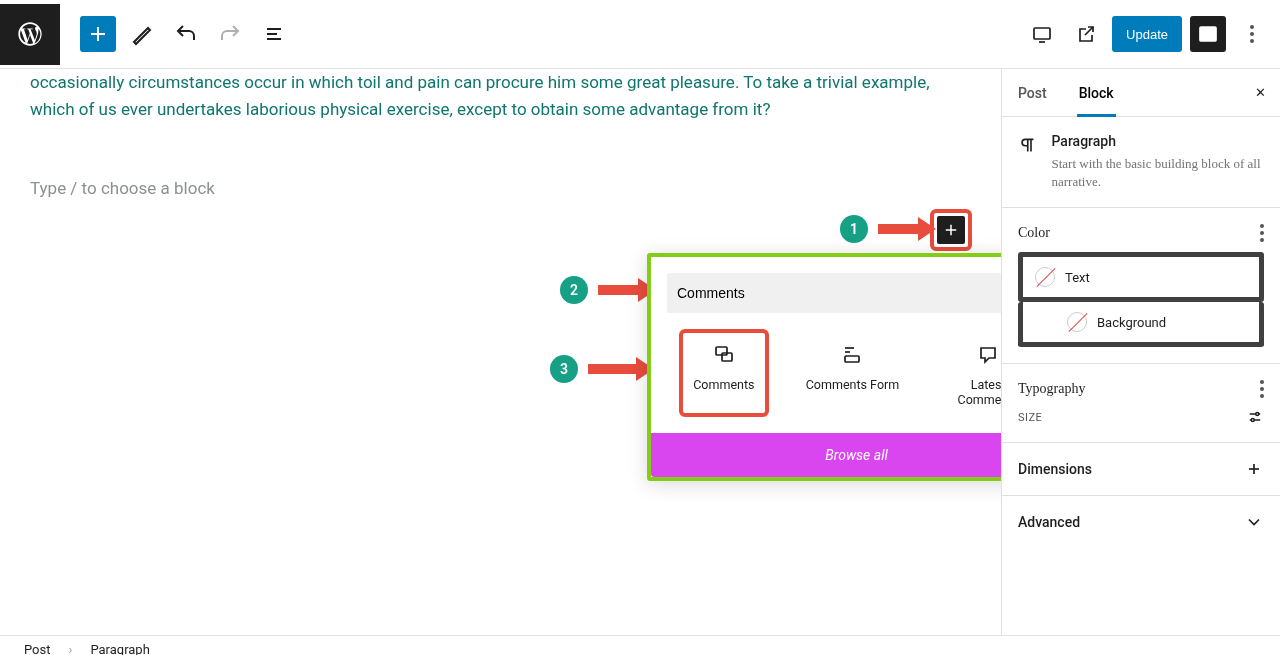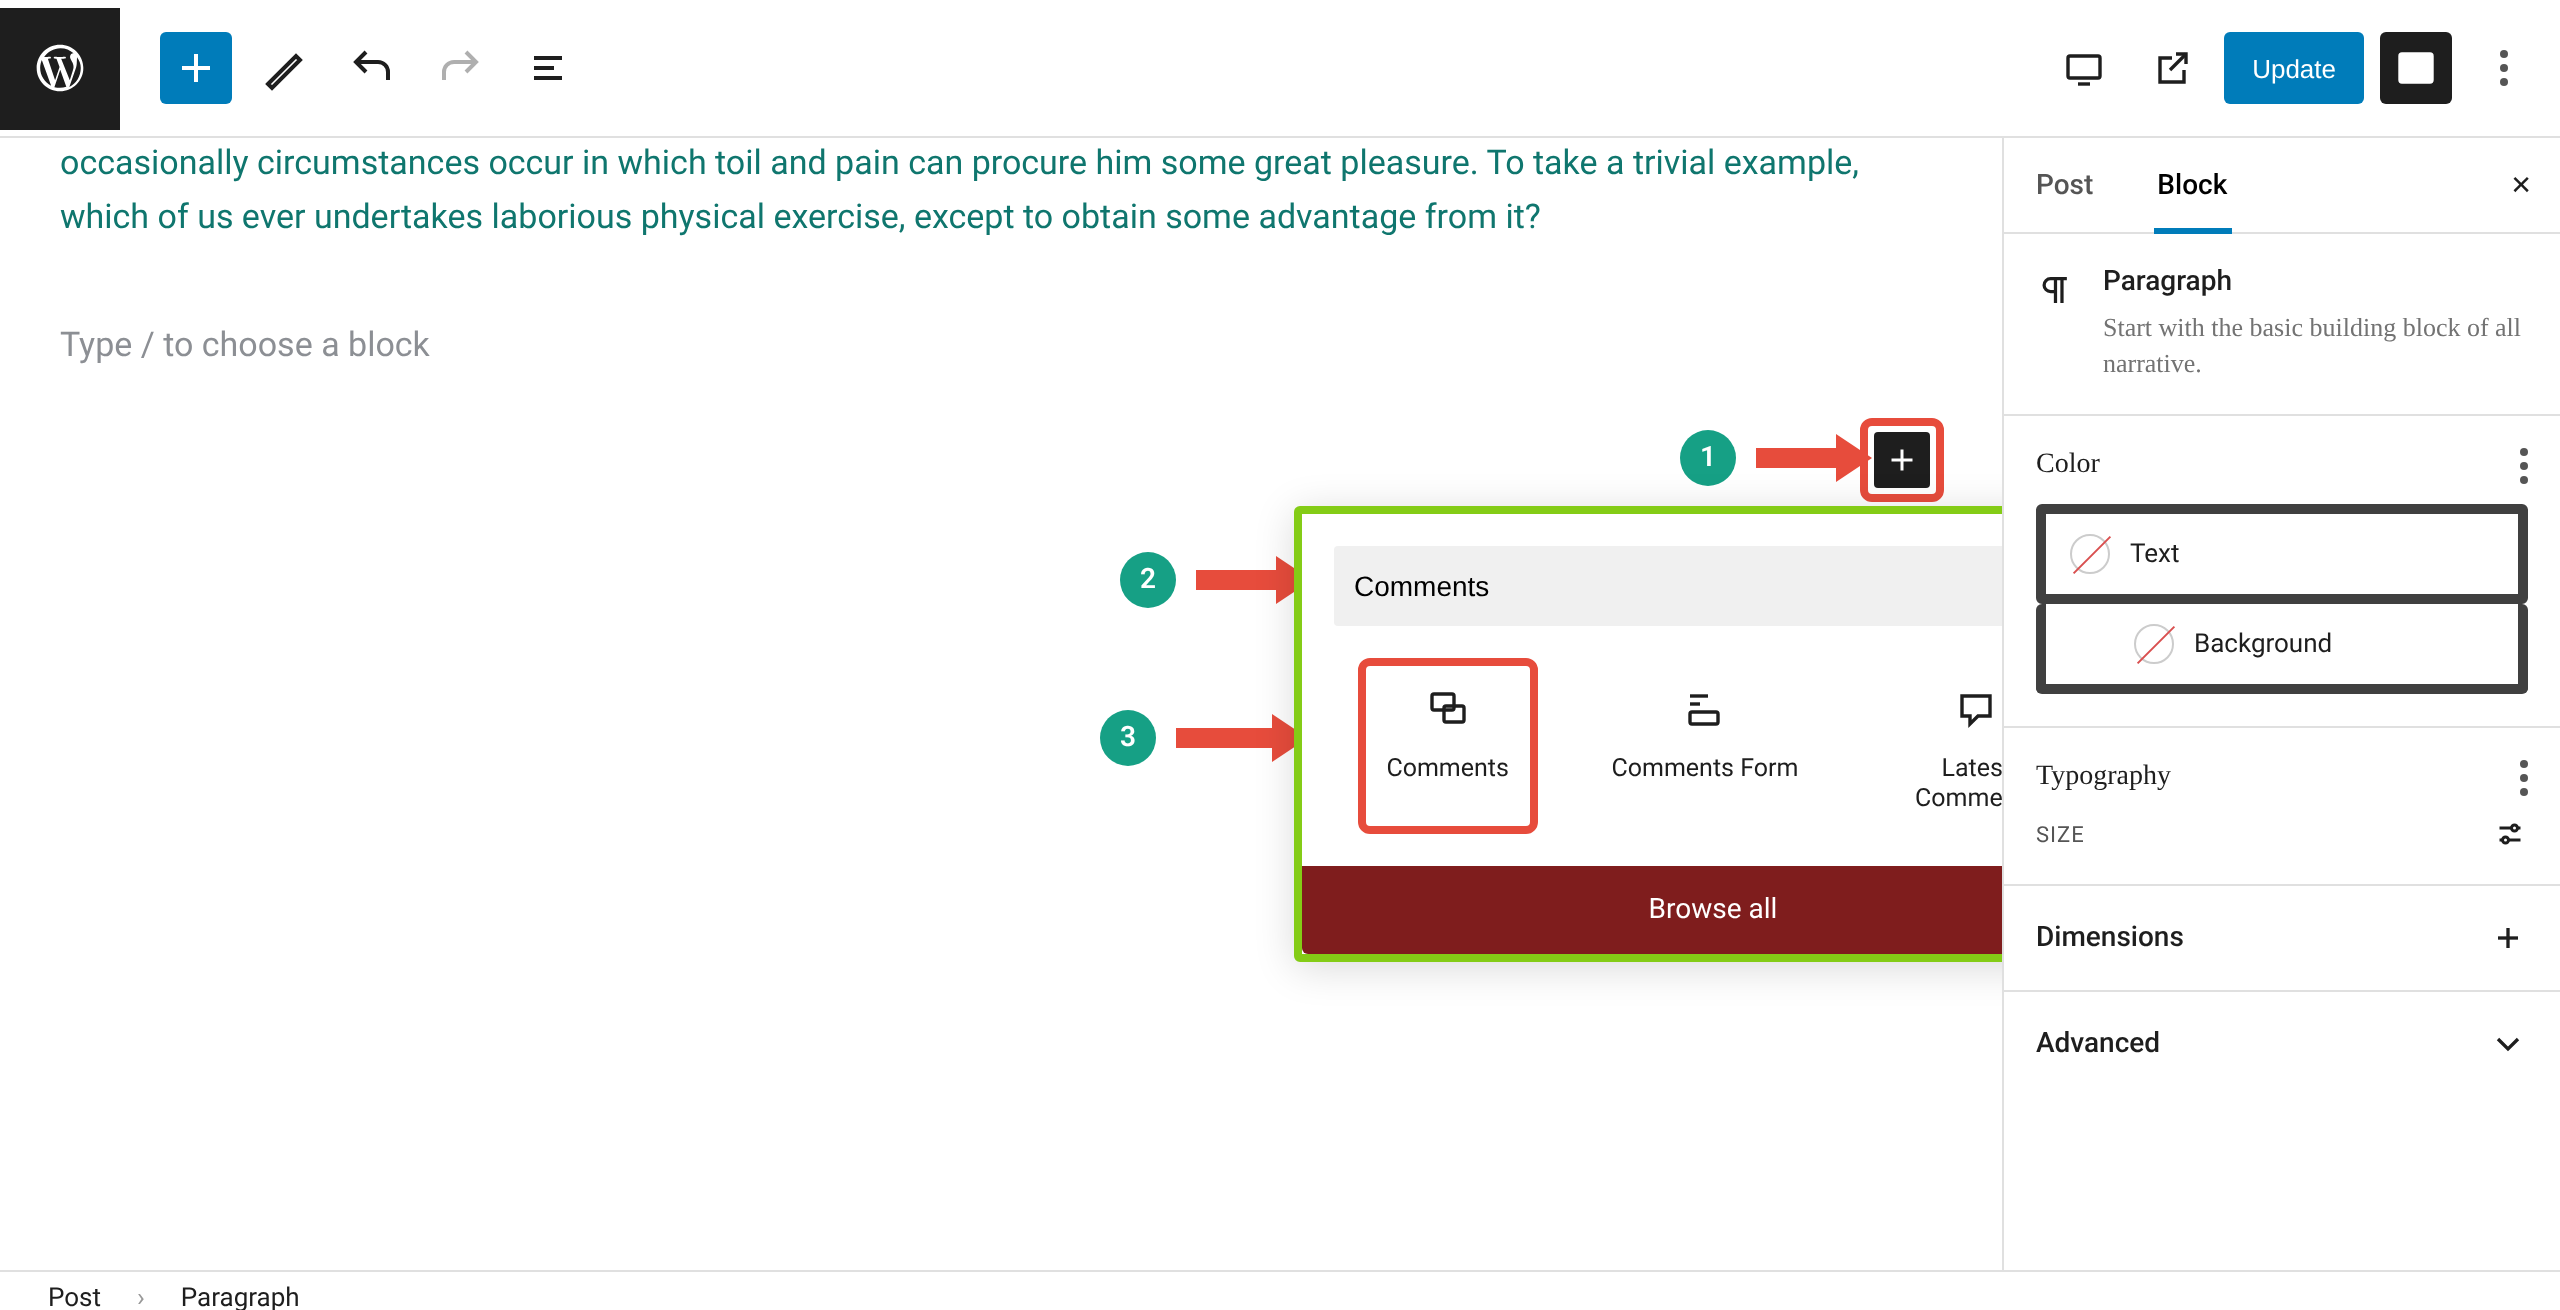--- a/index.html
+++ b/index.html
@@ -13,21 +13,21 @@
 .icon-btn { width: 36px; height: 36px; display: flex; align-items: center; justify-content: center; border-radius: 3px; cursor: pointer; border: none; background: transparent; }
 .icon-btn svg { width: 24px; height: 24px; }
 .inserter-btn { background: #007cba; color: #fff; }
 .update-btn { background: #007cba; color: #fff; padding: 0 14px; height: 36px; border-radius: 3px; border: none; font-size: 13px; cursor: pointer; }
 .sidebar-toggle { background: #1e1e1e; color: #fff; }
 .sidebar-toggle svg { fill: #fff; stroke: #fff; }
 
 .main-wrap { display: flex; height: calc(100vh - 61px - 28px); }
 .editor-area { flex: 1; padding: 0 30px 20px; position: relative; overflow: hidden; }
 .content-text { font-size: 17px; line-height: 1.6; color: #0f766e; max-width: 900px; }
-.placeholder-row { margin-top: 40px; display: flex; align-items: center; position: relative; max-width: 945px; }
+.placeholder-row { margin-top: 55px; display: flex; align-items: center; position: relative; max-width: 945px; }
 .placeholder-text { font-size: 17px; color: #8c8f94; }
 .add-block-plus { margin-left: auto; width: 28px; height: 28px; background: #1e1e1e; color: #fff; display: flex; align-items: center; justify-content: center; border-radius: 2px; cursor: pointer; }
 .highlight-box { border: 4px solid #e74c3c; border-radius: 6px; padding: 3px; }
 
 .annotation-badge { width: 28px; height: 28px; border-radius: 50%; background: #16a085; color: #fff; display: flex; align-items: center; justify-content: center; font-weight: 600; font-size: 14px; }
 .annotation-arrow { display: flex; align-items: center; }
 .arrow-shaft { height: 10px; width: 40px; background: #e74c3c; }
 .arrow-head { width: 0; height: 0; border-top: 12px solid transparent; border-bottom: 12px solid transparent; border-left: 18px solid #e74c3c; }
 .annot-1 { position: absolute; left: 840px; top: 146px; display: flex; align-items: center; gap: 10px; }
 .annot-2 { position: absolute; left: 560px; top: 207px; display: flex; align-items: center; gap: 10px; }
@@ -35,21 +35,21 @@
 .add-plus-wrap { position: absolute; left: 930px; top: 140px; }
 
 .popover { position: absolute; left: 647px; top: 184px; width: 419px; background: #fff; border: 4px solid #84cc16; border-radius: 3px; box-shadow: 0 3px 20px rgba(0,0,0,0.15); }
 .popover-search { margin: 16px 16px 6px; display: flex; align-items: center; background: #f0f0f0; border-radius: 2px; padding: 0 10px; height: 40px; }
 .popover-search input { border: none; background: transparent; flex: 1; font-size: 14px; outline: none; }
 .popover-grid { display: flex; padding: 10px 10px 16px; gap: 8px; justify-content: space-around; }
 .block-item { width: 104px; display: flex; flex-direction: column; align-items: center; padding: 14px 4px 10px; cursor: pointer; border-radius: 3px; text-align: center; }
 .block-item svg { width: 24px; height: 24px; margin-bottom: 10px; }
 .block-item span { font-size: 12.5px; }
 .highlight-item { border: 4px solid #e74c3c; border-radius: 6px; padding: 10px 4px 8px; width: 90px; margin-left:6px;}
-.browse-all { background: #7f1d1d; color: #fff; text-align: center; padding: 14px; font-size: 14px; cursor: pointer; border-radius: 0 0 3px 3px; }
+.browse-all { background: #d946ef; color: #fff; text-align: center; padding: 14px; font-size: 14px; cursor: pointer; border-radius: 0 0 3px 3px; font-style: italic; }
 
 .sidebar { width: 279px; border-left: 1px solid #e0e0e0; background: #fff; overflow-y: auto; }
 .sidebar-tabs { display: flex; border-bottom: 1px solid #e0e0e0; position: relative; height: 48px; align-items: center; }
 .sidebar-tab { padding: 0 16px; height: 100%; display: flex; align-items: center; font-size: 14px; cursor: pointer; color: #555; font-weight: 500; }
 .sidebar-tab.active { color: #000; position: relative; }
 .sidebar-tab.active::after { content: ""; position: absolute; left: 14px; right: 14px; bottom: -1px; height: 3px; background: #007cba; }
 .close-x { margin-left: auto; padding: 0 14px; cursor: pointer; }
 .panel { padding: 16px; border-bottom: 1px solid #e0e0e0; }
 .panel-row { display: flex; align-items: center; justify-content: space-between; font-family: Liberation Serif, serif; }
 .block-desc { display: flex; gap: 14px; }

